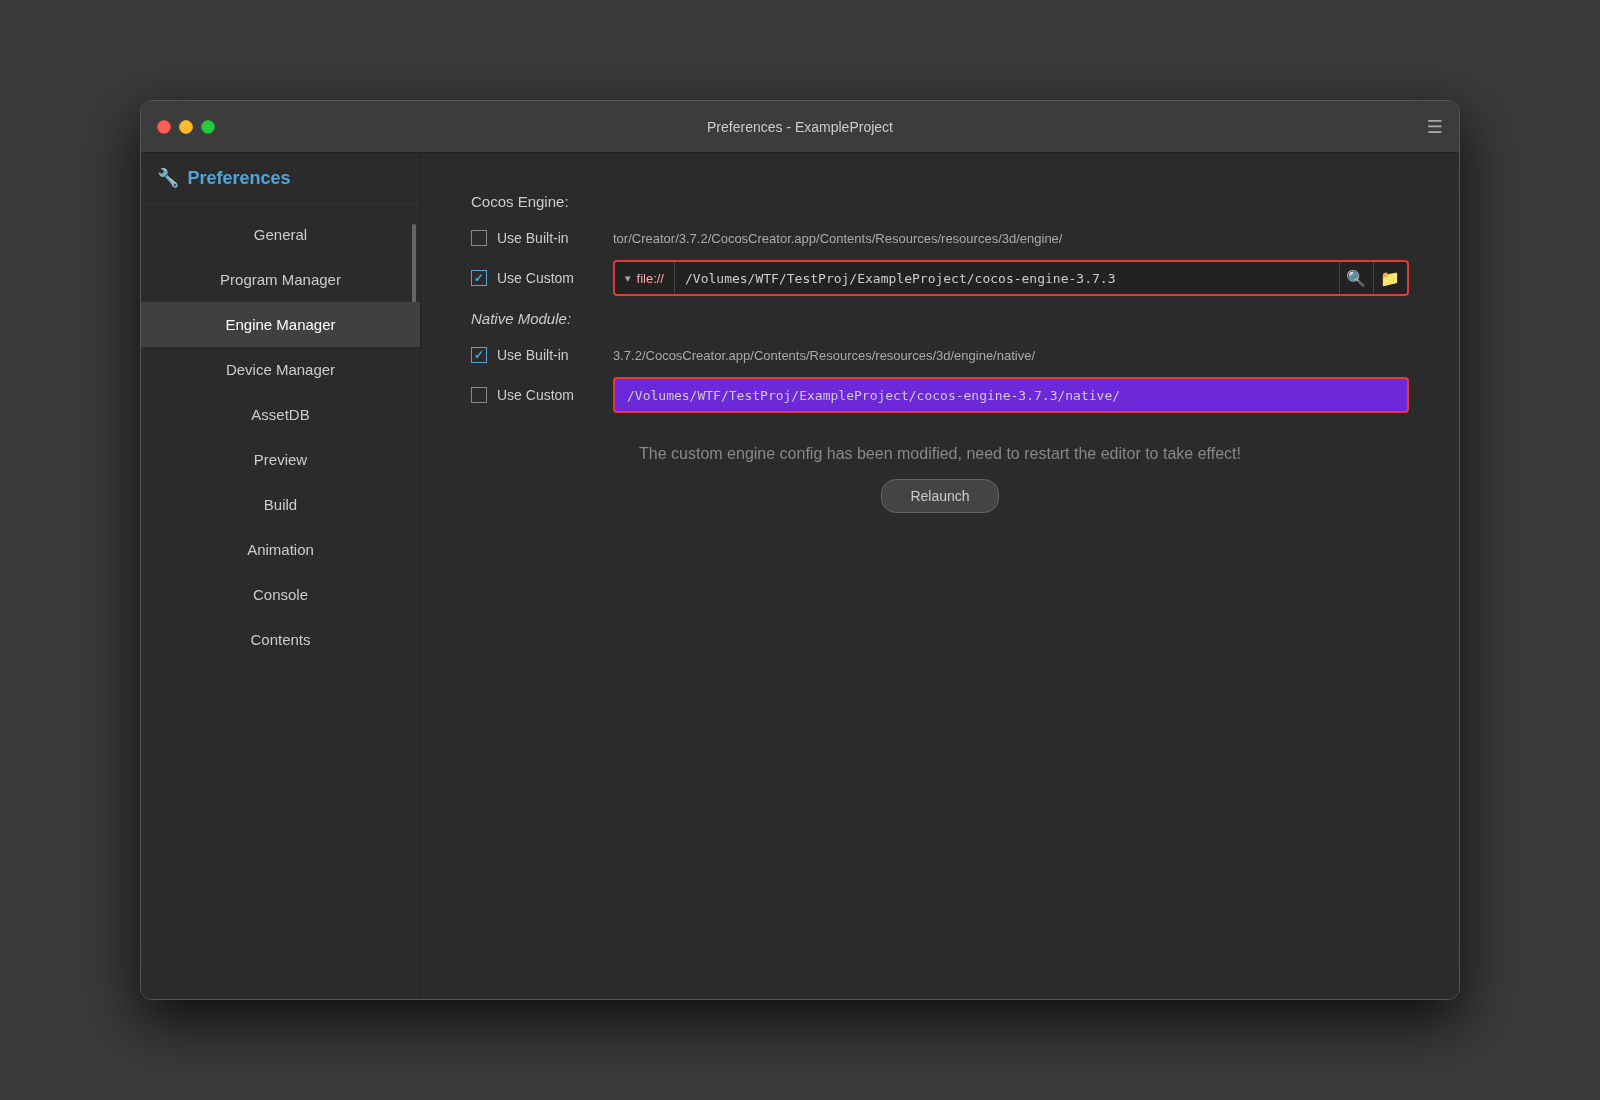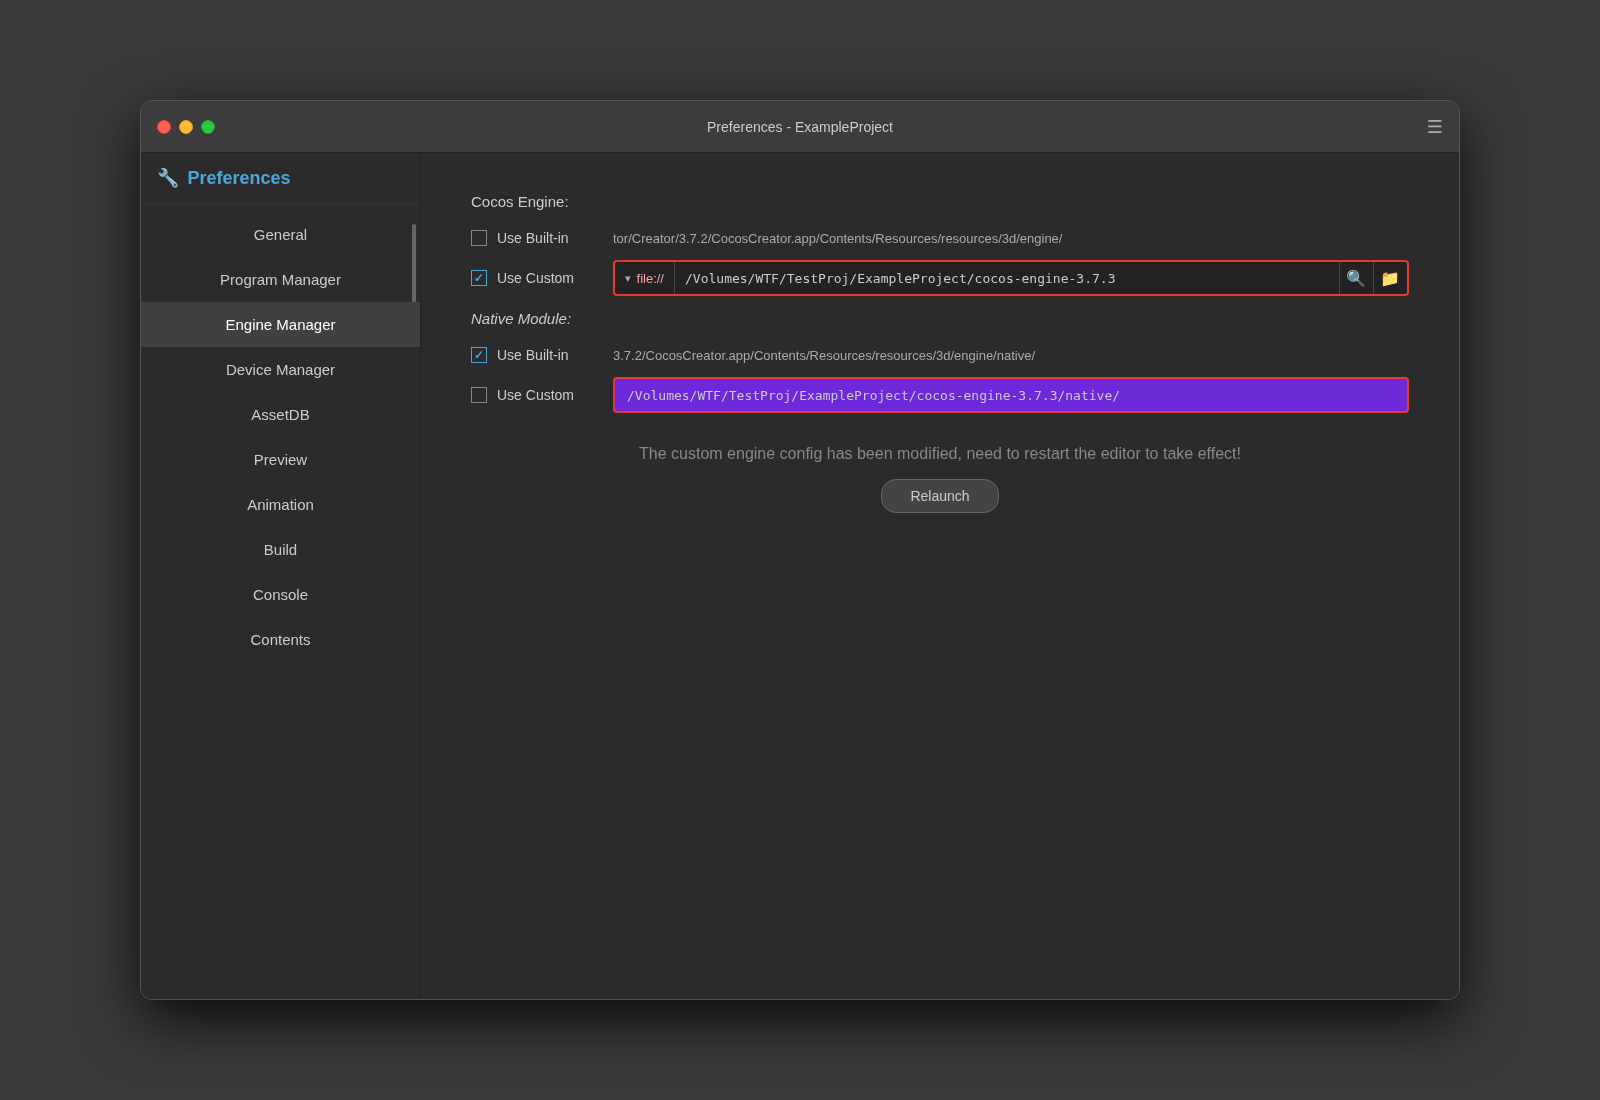--- a/index.html
+++ b/index.html
@@ -349,24 +349,24 @@
         <div class="nav-item">
           <span>Device Manager</span>
         </div>
         <div class="nav-item">
           <span>AssetDB</span>
         </div>
         <div class="nav-item">
           <span>Preview</span>
         </div>
         <div class="nav-item">
+          <span>Build</span>
+        </div>
+        <div class="nav-item">
           <span>Animation</span>
-        </div>
-        <div class="nav-item">
-          <span>Build</span>
         </div>
         <div class="nav-item">
           <span>Console</span>
         </div>
         <div class="nav-item">
           <span>Contents</span>
         </div>
       </div>
     </div>
 

